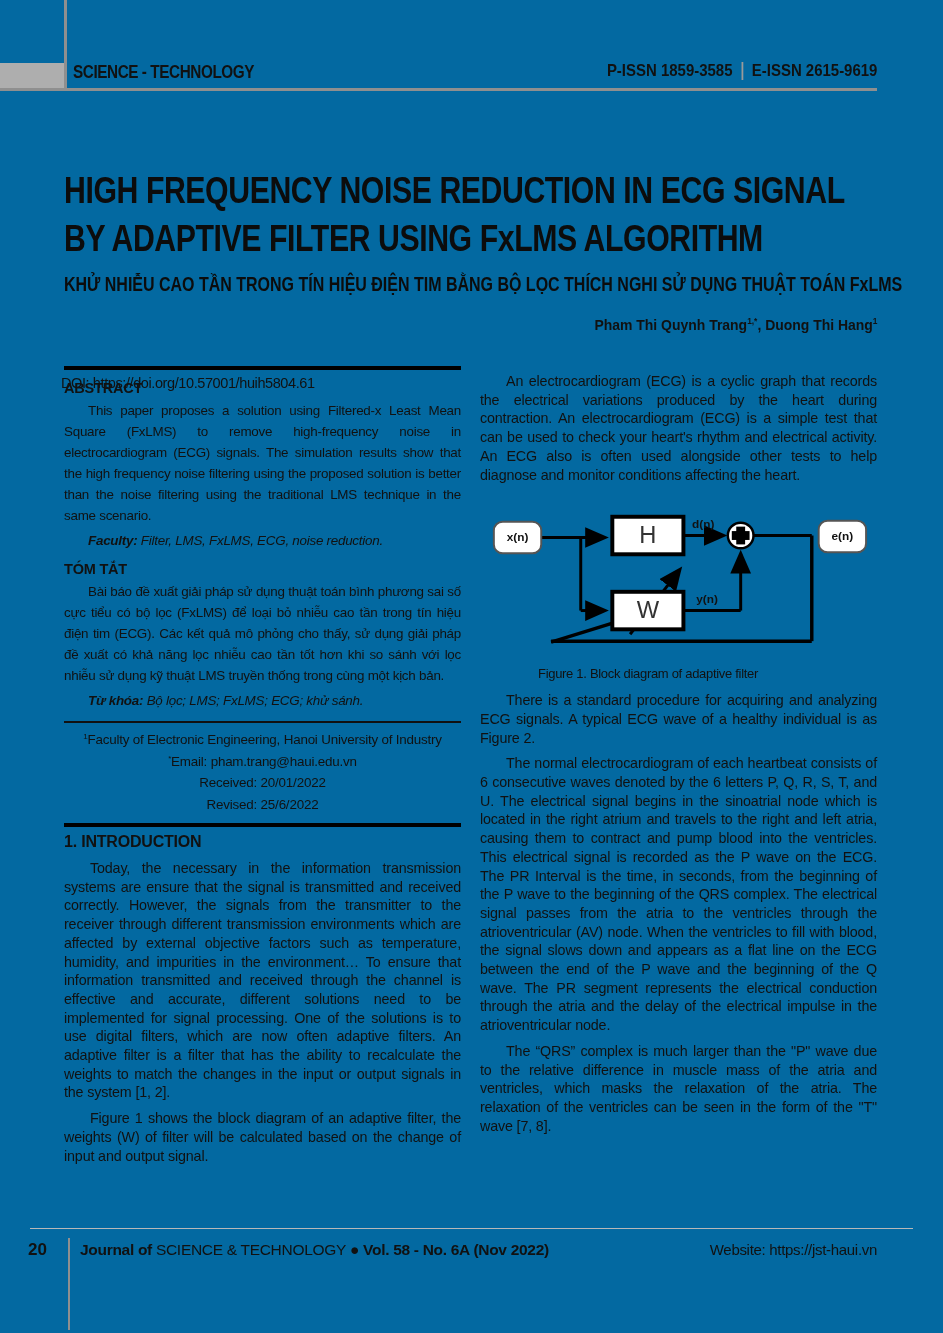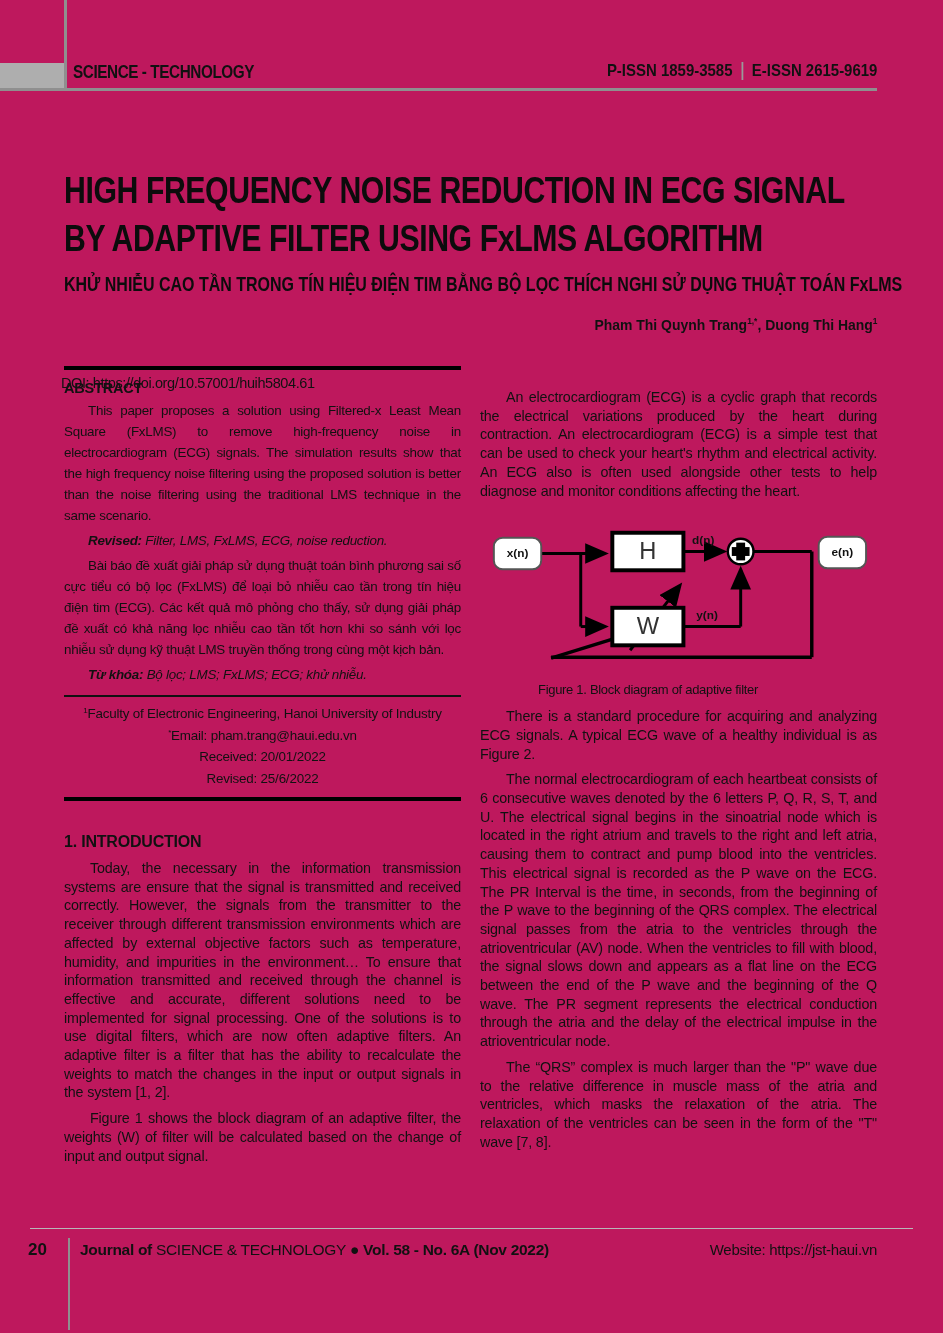--- a/index.html
+++ b/index.html
@@ -1,17 +1,17 @@
 <!DOCTYPE html>
 <html><head>
 <meta charset="utf-8">
 <style>
   html,body { margin:0; padding:0; background:#ffffff; }
   .page {
-    position:relative; width:943px; height:1333px; background:#be185d;
+    position:relative; width:943px; height:1333px; background:#0369a1;
     font-family:"Liberation Sans", sans-serif; color:#111; overflow:hidden;
   }
   sup { font-size:0.6em; vertical-align:super; line-height:0; }
 
   
   .top-vline   { position:absolute; left:64px; top:0; width:3px; height:91px; background:#8f8f8f; }
   .top-grayblk { position:absolute; left:0; top:63px; width:64px; height:25px; background:#aeaeae; }
   .header-rule { position:absolute; left:0; top:88px; width:877px; height:3px; background:#8f8f8f; }
   .header-section {
     position:absolute; left:73px; top:62px; font-size:18px; font-weight:bold;
@@ -52,21 +52,21 @@
   .kw .kw-label { font-weight:bold; font-style:italic; }
   .affil { font-size:13.4px; line-height:21.5px; letter-spacing:-0.2px; margin-top:2px;text-align:center; }
 
   
   .intro-col { position:absolute; left:64px; top:833px; width:397px; }
   .h-section { font-weight:bold; font-size:16px; letter-spacing:-0.2px; margin:0 0 8px; }
   .body { font-size:14.3px; line-height:18.7px; letter-spacing:-0.15px; margin:0 0 7px; }
   .indent2 { text-indent:26px; }
 
   
-  .right-col { position:absolute; left:480px; top:388px; width:397px; }
+  .right-col { position:absolute; left:480px; top:372px; width:397px; }
   .figure { margin:8px 0 0 2px; }
   .fig-lbl { font-family:"Liberation Sans",sans-serif; font-weight:bold; font-size:12px; fill:#111; }
   .fig-block { font-family:"Liberation Sans",sans-serif; font-size:24px; fill:#333; }
   .caption { font-size:13px; letter-spacing:-0.3px; margin:2px 0 10px 58px; }
 
   
   .footer-rule  { position:absolute; left:30px; top:1228px; width:883px; height:1px; background:#b8b8b8; }
   .footer-vline { position:absolute; left:68px; top:1238px; width:2px; height:92px; background:#8f8f8f; }
   .footer-page  { position:absolute; left:28px; top:1240px; font-size:17px; font-weight:bold; }
   .footer-journal { position:absolute; left:80px; top:1241px; font-size:15.5px; letter-spacing:-0.3px; white-space:nowrap; }
@@ -99,24 +99,25 @@
   <div class="authors">
     <span>Pham Thi Quynh Trang</span><sup>1,*</sup><span>, Duong Thi Hang</span><sup>1</sup>
   </div>
 
   <div class="doi">DOI: https://doi.org/10.57001/huih5804.61</div>
 
   <div class="abs-col">
     <div class="rule-thick"></div>
     <div class="h-small">ABSTRACT</div>
     <p class="cond just indent">This paper proposes a solution using Filtered-x Least Mean Square (FxLMS) to remove high-frequency noise in electrocardiogram (ECG) signals. The simulation results show that the high frequency noise filtering using the proposed solution is better than the noise filtering using the traditional LMS technique in the same scenario.</p>
-    <p class="cond indent kw"><span class="kw-label">Revised:</span> <span>Filter, LMS, FxLMS, ECG, noise reduction.</span></p>
+    <p class="cond indent kw"><span class="kw-label">Faculty:</span> <span>Filter, LMS, FxLMS, ECG, noise reduction.</span></p>
 
+    <div class="h-small">TÓM TẮT</div>
     <p class="cond just indent">Bài báo đề xuất giải pháp sử dụng thuật toán  bình phương sai số cực tiểu có bộ lọc (FxLMS) để loại bỏ nhiễu cao tần trong tín hiệu điện tim (ECG).  Các kết quả mô phỏng cho thấy, sử dụng giải pháp đề xuất có khả năng lọc nhiễu cao tần tốt hơn khi so sánh với lọc nhiễu sử dụng kỹ thuật LMS truyền thống trong cùng một kịch bản.</p>
-    <p class="cond indent kw"><span class="kw-label">Từ khóa:</span> <span>Bộ lọc; LMS; FxLMS; ECG; khử nhiễu.</span></p>
+    <p class="cond indent kw"><span class="kw-label">Từ khóa:</span> <span>Bộ lọc; LMS; FxLMS; ECG; khử sánh.</span></p>
 
     <div class="rule-thin"></div>
     <div class="affil">
       <div><sup>1</sup><span>Faculty of Electronic Engineering, Hanoi University of Industry</span></div>
       <div><sup>*</sup><span>Email: pham.trang@haui.edu.vn</span></div>
       <div>Received: 20/01/2022</div>
       <div>Revised: 25/6/2022</div>
     </div>
     <div class="rule-thick" style="margin-top:8px;"></div>
   </div>

